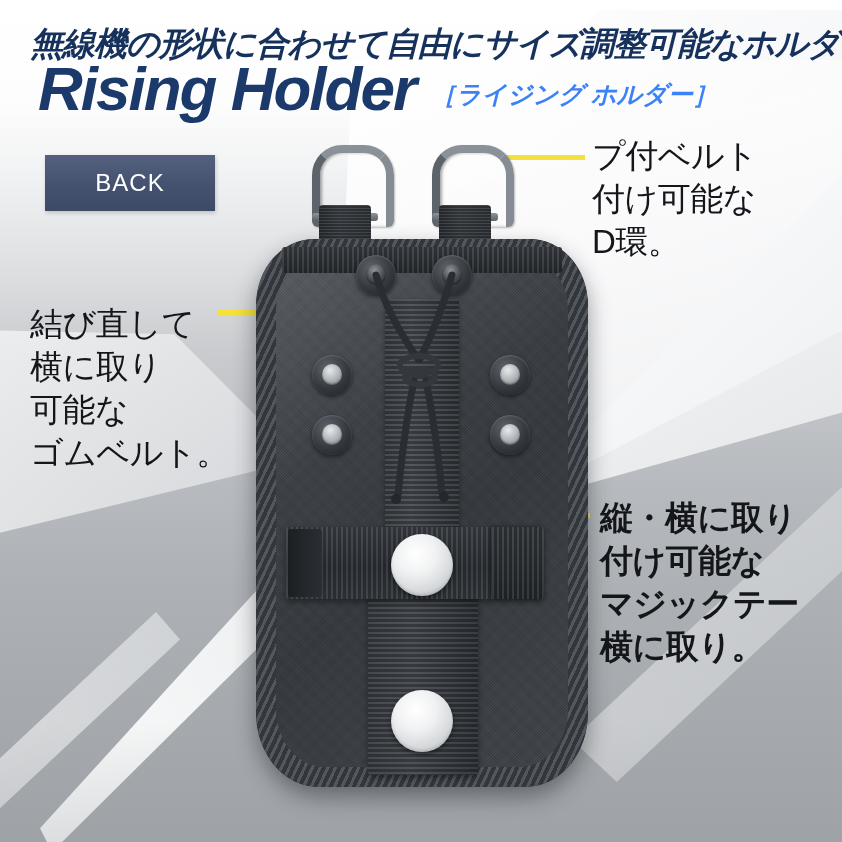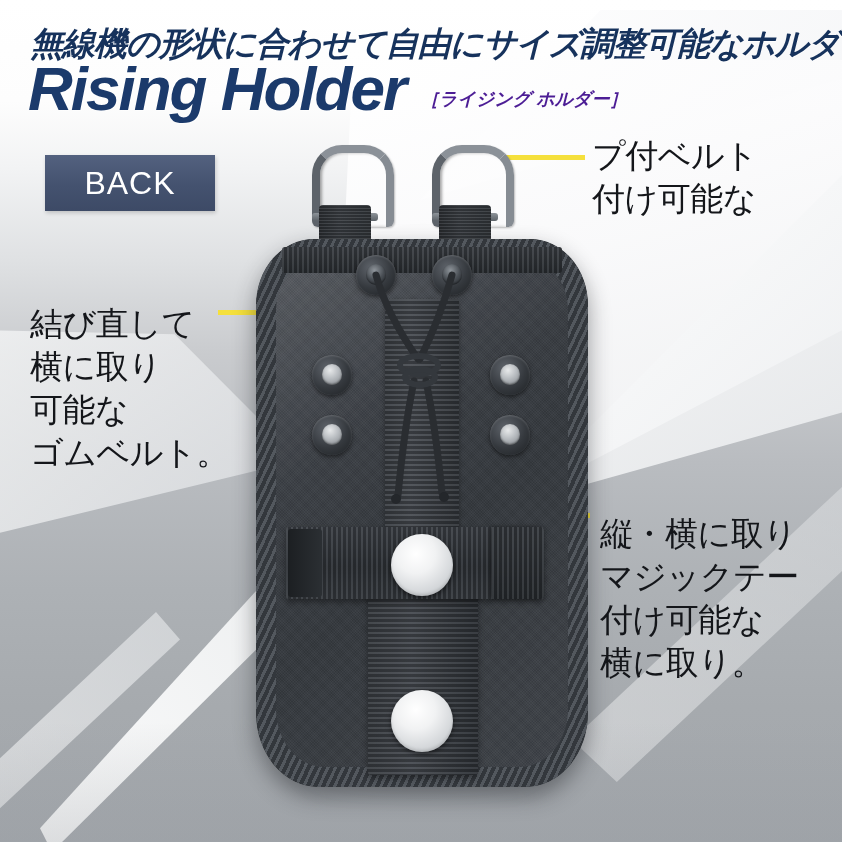--- a/index.html
+++ b/index.html
@@ -105,76 +105,76 @@
     font-size: 33px;
     font-weight: bold;
     font-style: italic;
     letter-spacing: -1px;
     color: #16325c;
     white-space: nowrap;
     text-shadow: 0 1px 0 rgba(255,255,255,.75);
   }
   .logo-row {
     position: absolute;
-    top: 58px; left: 28px;
+    top: 58px; left: 38px;
     width: 800px;
     display: flex;
     align-items: flex-end;
     white-space: nowrap;
   }
   .logo-main {
     font-size: 62px;
     font-weight: bold;
     font-style: italic;
     letter-spacing: -2px;
     color: #1b3a6b;
     line-height: 1;
     text-shadow: 1px 1px 0 rgba(255,255,255,.6);
   }
   .logo-kana {
-    font-size: 18px;
+    font-size: 25px;
     font-weight: bold;
     font-style: italic;
-    color: #4c1d95;
+    color: #3b82f6;
     margin-left: 16px;
     margin-bottom: 9px;
     letter-spacing: 0px;
     margin-top: 18px;
   }
 
   
   .back-badge {
     position: absolute;
     top: 155px; left: 45px;
     width: 170px; height: 56px;
     background: linear-gradient(to bottom, #53617f 0%, #44526f 55%, #3d4a66 100%);
     display: flex;
     align-items: center;
     justify-content: center;
     box-shadow: 1px 2px 4px rgba(0,0,0,.18);
   }
   .back-badge span {
     color: #ffffff;
-    font-size: 32px;
+    font-size: 24px;
     letter-spacing: 1px;
     font-weight: 400;
   }
 
   
   .anno {
     position: absolute;
     color: #14161a;
     font-size: 33px;
     line-height: 1.30;
     letter-spacing: -0.5px;
     white-space: nowrap;
   }
   .anno-left  { top: 303px; left: 30px; }
   .anno-tr    { top: 135px; left: 592px; }
-  .anno-br    { top: 513px; left: 600px; }
+  .anno-br    { top: 497px; left: 600px; font-weight: bold; }
 
   
   .lead {
     position: absolute;
     background: #f5e03c;
     pointer-events: none;
   }
   .lead-h { height: 5px; }
   .lead-v { width: 5px; }
 
@@ -404,33 +404,34 @@
     <div class="logo-kana">［ライジング ホルダー］</div>
   </div>
 
   <div class="back-badge">
     <span>BACK</span>
   </div>
 
   <div class="anno anno-tr">
     <div>プ付ベルト</div>
     <div>付け可能な</div>
+    <div>D環。</div>
   </div>
 
   <div class="anno anno-left">
     <div>結び直して</div>
     <div>横に取り</div>
     <div>可能な</div>
     <div>ゴムベルト。</div>
   </div>
 
   <div class="anno anno-br">
     <div>縦・横に取り</div>
+    <div>付け可能な</div>
     <div>マジックテー</div>
-    <div>付け可能な</div>
     <div>横に取り。</div>
   </div>
 
   <div class="lead lead-h" style="left:505px; top:155px; width:80px;"></div>
 
   <div class="lead lead-h" style="left:218px; top:310px; width:200px;"></div>
 
   <div class="lead lead-h" style="left:478px; top:513px; width:112px;"></div>
   <div class="lead lead-v" style="left:525px; top:513px; height:88px;"></div>
   <div class="lead lead-h" style="left:418px; top:596px; width:112px;"></div>

